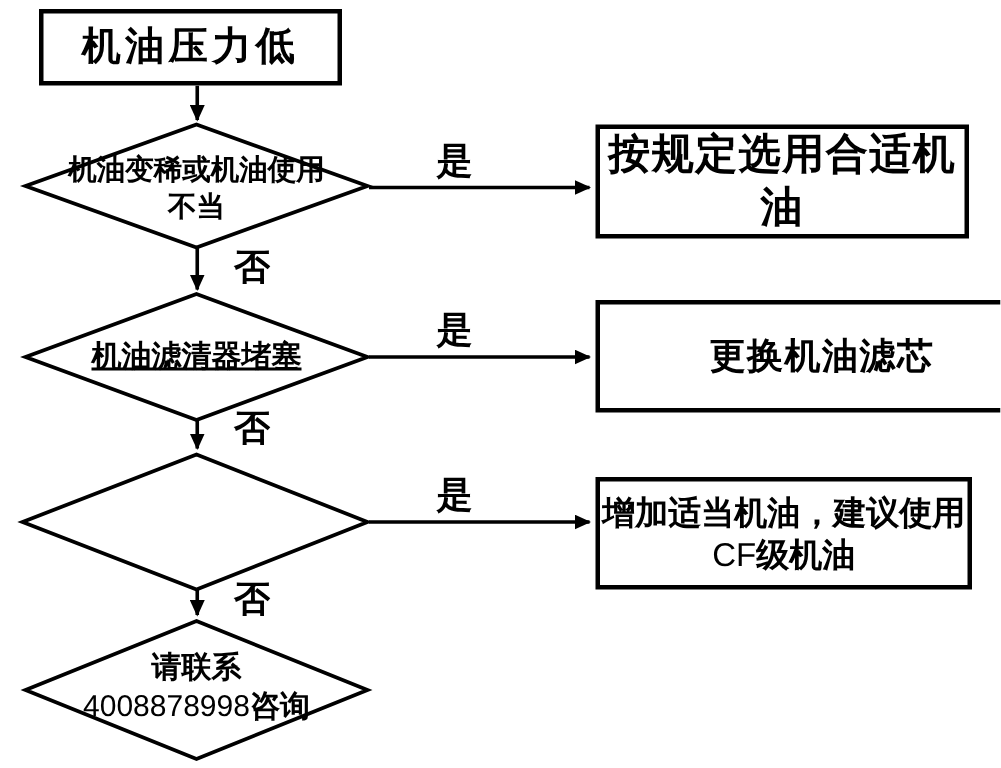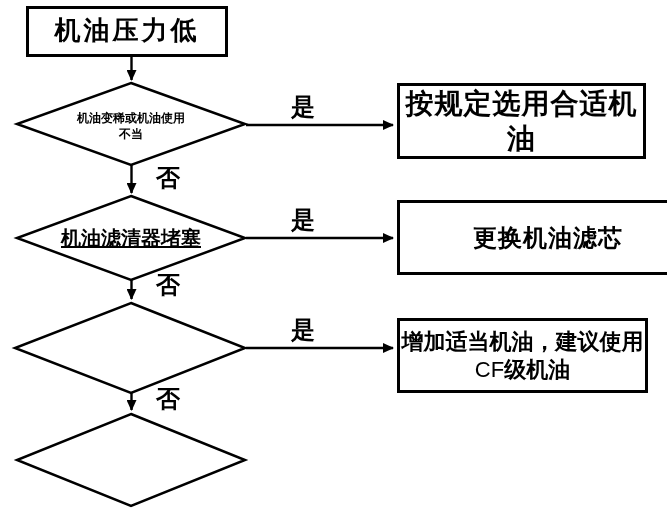--- a/index.html
+++ b/index.html
@@ -64,21 +64,21 @@
     display: flex;
     flex-direction: column;
     align-items: center;
     justify-content: center;
     text-align: center;
     font-weight: bold;
     color: #000000;
     line-height: 1.3;
     pointer-events: none;
   }
-  .dlabel-1 { left: 16px; top: 88px;  width: 230px; height: 78px; font-size: 12px; }
+  .dlabel-1 { left: 16px; top: 88px;  width: 230px; height: 78px; font-size: 19px; }
   .dlabel-2 { left: 16px; top: 196px; width: 230px; height: 84px; font-size: 20px; text-decoration: underline; }
   .dlabel-3 { left: 16px; top: 303px; width: 230px; height: 90px; font-size: 21px; }
   .dlabel-4 { left: 16px; top: 416px; width: 230px; height: 84px; font-size: 20px; }
   .edge-label {
     position: absolute;
     font-size: 24px;
     font-weight: bold;
     color: #000000;
   }
   .yes-1 { left: 291px; top: 91px; }
@@ -126,20 +126,26 @@
   <div class="dlabel dlabel-1">
     <div>机油变稀或机油使用</div>
     <div>不当</div>
   </div>
 
   <div class="dlabel dlabel-2">
     <div>机油滤清器堵塞</div>
   </div>
 
 
+  <div class="dlabel dlabel-4">
+    <div>请联系</div>
+    <div>
+      <span class="latin-bold">4008878998</span><span>咨询</span>
+    </div>
+  </div>
 
   <div class="node action-1">
     <span>按规定选用合适机油</span>
   </div>
 
   <div class="node action-2">
     <span>更换机油滤芯</span>
   </div>
 
   <div class="node action-3">

